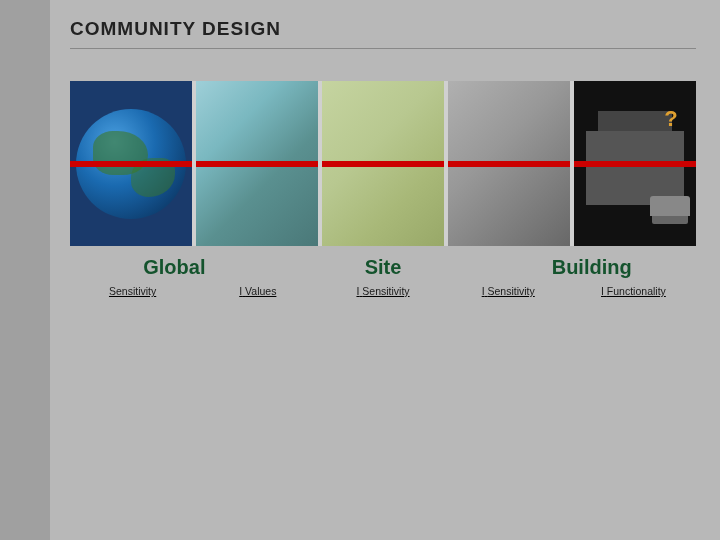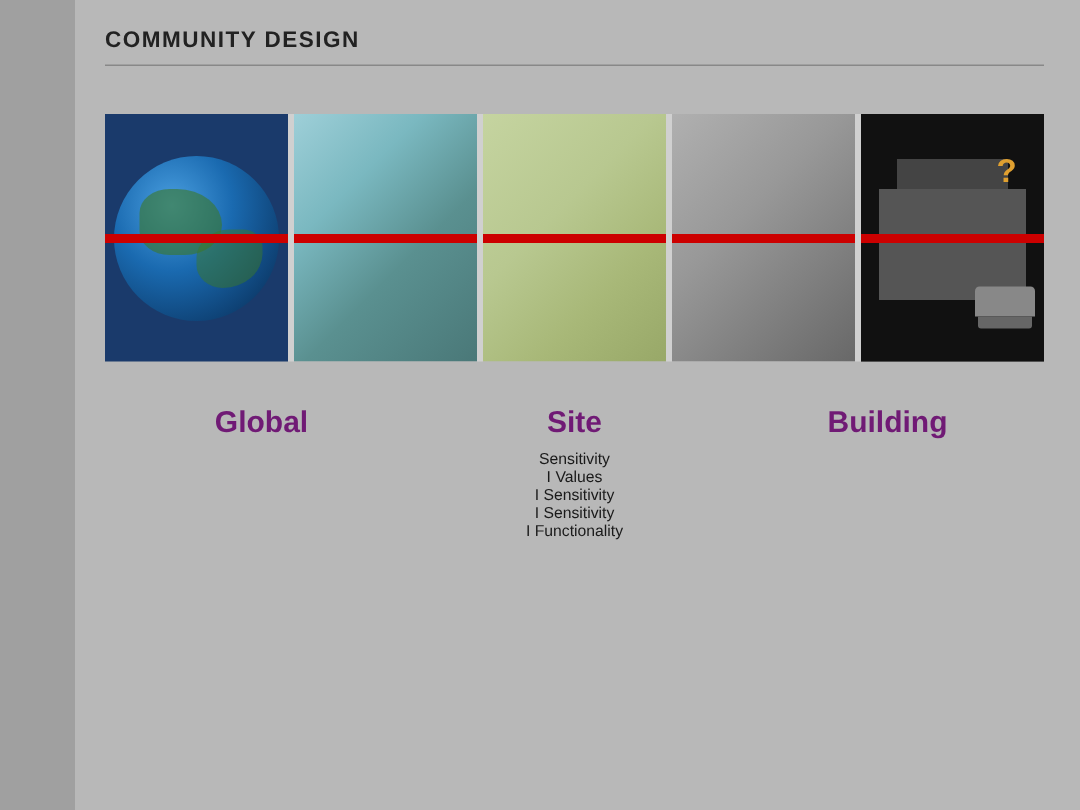--- a/index.html
+++ b/index.html
@@ -26,21 +26,21 @@
       flex: 1;
       background: #b8b8b8;
       display: flex;
       flex-direction: column;
       padding: 18px 24px 18px 20px;
     }
     .title-section {
       margin-bottom: 8px;
     }
     .page-title {
-      font-size: 15px;
+      font-size: 19px;
       font-weight: bold;
       color: #222;
       letter-spacing: 1px;
       text-transform: uppercase;
     }
     .divider {
       width: 100%;
       height: 1px;
       background: #888;
       margin: 8px 0 24px 0;
@@ -200,30 +200,30 @@
       margin-top: 10px;
       padding: 0 0 0 0;
     }
     .label-item {
       flex: 1;
       text-align: center;
     }
     .label-main {
       font-size: 20px;
       font-weight: bold;
-      color: #701a75;
+      color: #14532d;
       display: block;
       margin-bottom: 2px;
-      margin-top: 20px;
     }
     .sub-row {
       display: flex;
-      flex-direction: column;
+      flex-direction: row;
       align-items: center;
       margin-top: 4px;
+      text-decoration: underline;
     }
     .sub-item {
       flex: 1;
       text-align: center;
       font-size: 10.5px;
       color: #1a1a1a;
     }
   </style>
 </head>
 <body>

